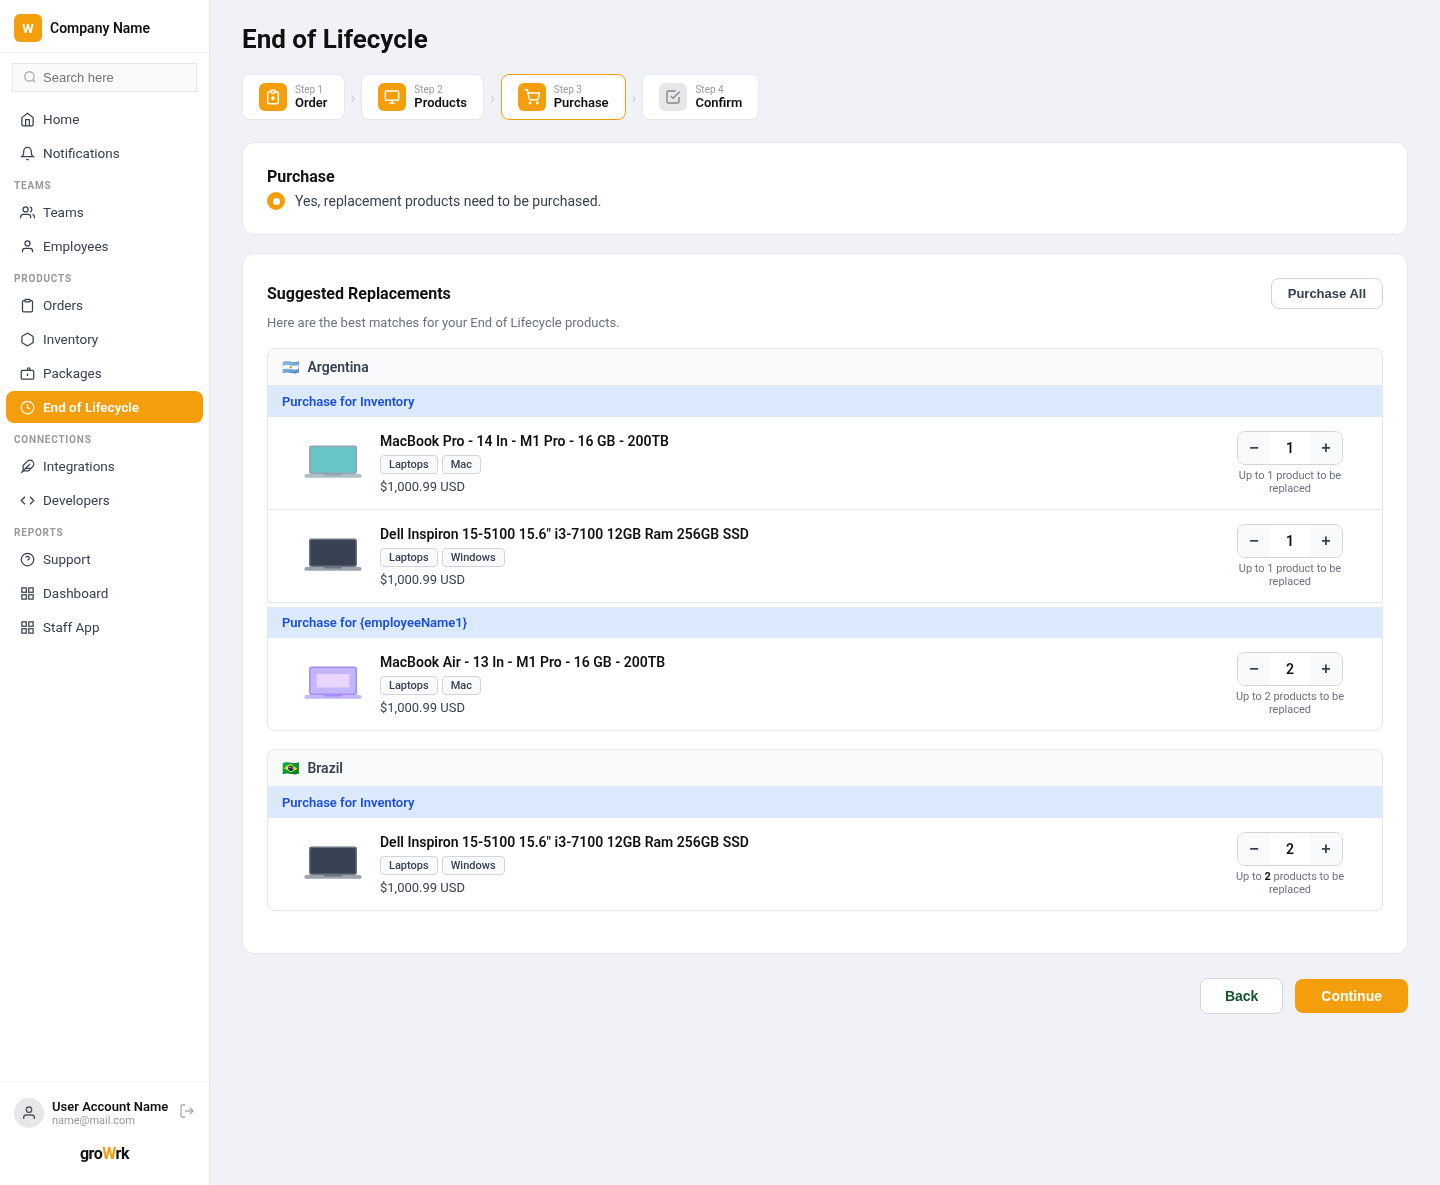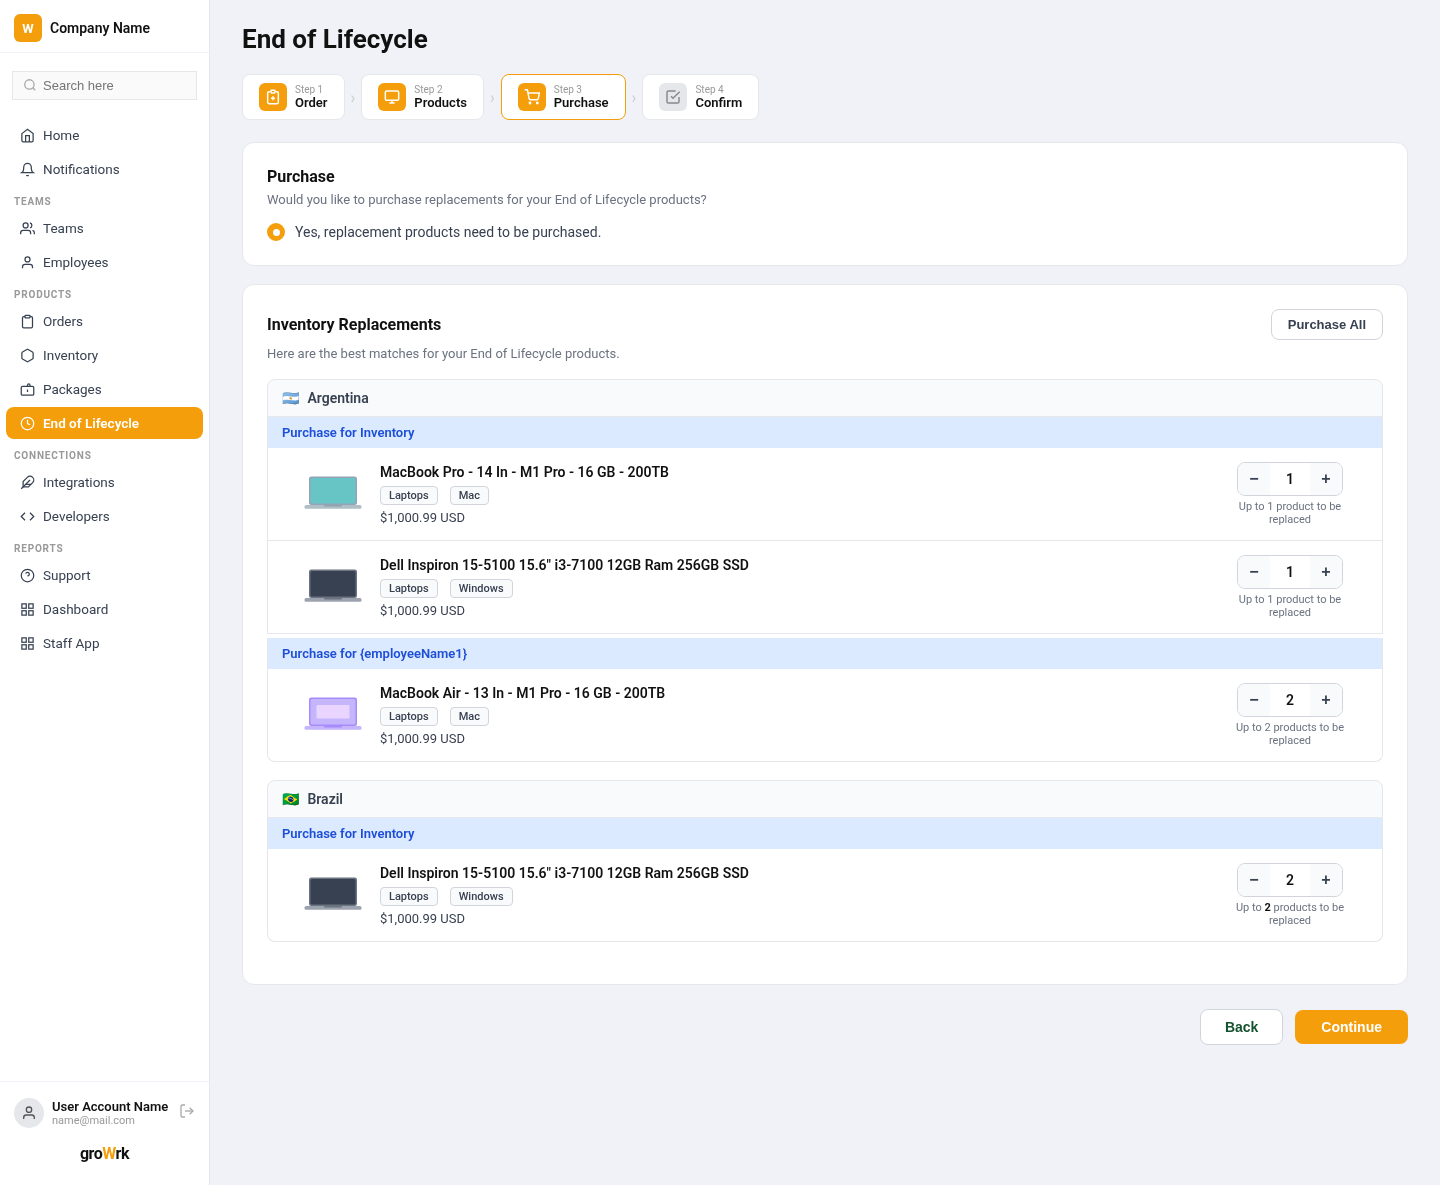--- a/index.html
+++ b/index.html
@@ -22,21 +22,21 @@
       padding: 14px 14px 10px 14px;
       font-weight: 600; font-size: 14px; color: #111;
       border-bottom: 1px solid #f0f2f7;
     }
     .company-avatar {
       width: 28px; height: 28px; background: #f59e0b; border-radius: 6px;
       display: flex; align-items: center; justify-content: center;
       color: #fff; font-weight: 700; font-size: 13px;
     }
     .sidebar-search {
-      margin: 18px 12px;
+      margin: 10px 12px;
       display: flex; align-items: flex-start; gap: 6px;
       border: 1px solid #e5e7eb; border-radius: 0;
       padding: 6px 10px; background: #fafafa;
     }
     .sidebar-search input {
       border: none; outline: none; background: transparent;
       font-size: 13px; color: #666; width: 100%;
     }
     .search-icon-svg { color: #aaa; flex-shrink: 0; }
 
@@ -158,21 +158,21 @@
       background: #fff;
     }
     .product-row:last-child { border-radius: 0 0 8px 8px; }
     .product-img {
       width: 66px; height: 52px; object-fit: contain; flex-shrink: 0;
       display: flex; align-items: center; justify-content: center;
     }
     .product-img svg { width: 60px; height: 48px; }
     .product-info { flex: 1; }
     .product-name { font-size: 14px; font-weight: 600; color: #111; margin-bottom: 6px; }
-    .tags { display: flex; gap: 12px; flex-wrap: wrap; margin-bottom: 5px; }
+    .tags { display: flex; gap: 4px; flex-wrap: wrap; margin-bottom: 5px; }
     .tag {
       font-size: 11px; padding: 2px 8px; border-radius: 4px;
       border: 1px solid #d1d5db; color: #374151; font-weight: 500; background: #f9fafb;
     }
     .product-price { font-size: 13px; color: #374151; }
 
     .qty-control {
       display: flex; flex-direction: column; align-items: center; gap: 4px; flex-shrink: 0; width: 120px;
     }
     .qty-row {
@@ -413,34 +413,33 @@
       </div>
       <div class="step-text">
         <span class="step-label">Step 4</span>
         <span class="step-name">Confirm</span>
       </div>
     </div>
   </div>
 
   <div class="card">
     <div class="card-title">Purchase</div>
-    <div class="card-subtitle">Would you like to purchase replacements for your End of Lifecycle products?</div>
     <div class="radio-group">
       <label class="radio-row">
         <div class="radio-circle selected">
           <div class="radio-inner"></div>
         </div>
         <span>Yes, replacement products need to be purchased.</span>
       </label>
     </div>
   </div>
 
   <div class="card">
     <div class="sr-header">
-      <div class="sr-title">Inventory Replacements</div>
+      <div class="sr-title">Suggested Replacements</div>
       <button class="purchase-all-btn">Purchase All</button>
     </div>
     <div class="sr-subtitle">Here are the best matches for your End of Lifecycle products.</div>
 
     <div class="country-section">
       <div class="country-header">
         <span>🇦🇷</span>
         <span>Argentina</span>
       </div>
 

